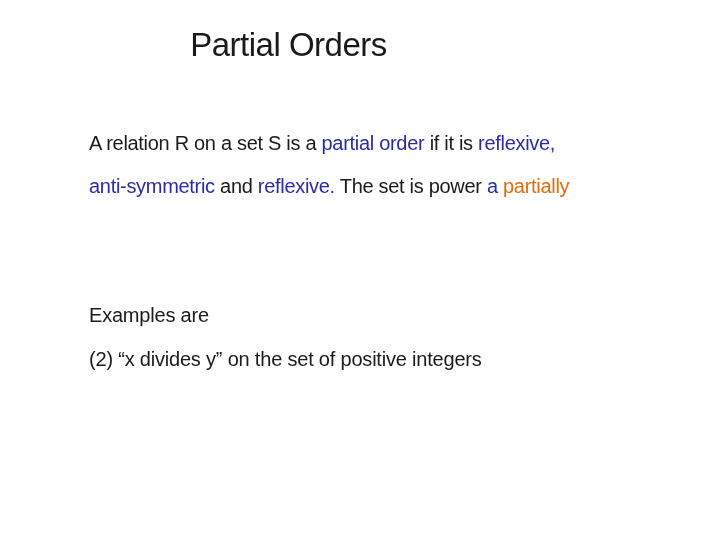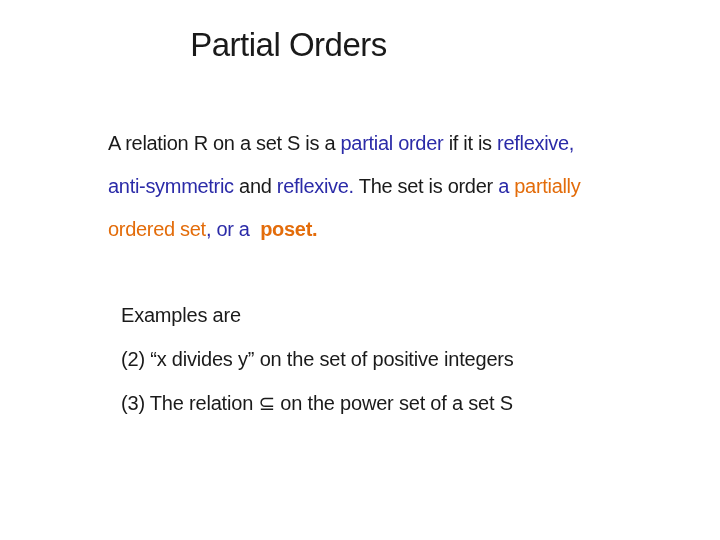--- a/index.html
+++ b/index.html
@@ -19,50 +19,44 @@
     letter-spacing: -0.5px;
     color: var(--text, #1a1a1a);
   }
   .definition {
     position: absolute;
     left: 89px; top: 122px; right: 40px;
     font-size: 20px;
     letter-spacing: -0.3px;
     line-height: 43px;
     white-space: nowrap;
-    margin-left: 19px;
   }
   .examples {
     position: absolute;
     left: 89px; top: 293px; right: 40px;
     font-size: 20px;
     letter-spacing: -0.2px;
     line-height: 44px;
     white-space: nowrap;
-    margin-left: 32px;
   }
   .seg-text   { color: var(--text, #1a1a1a); }
   .seg-blue   { color: var(--blue, #2b2ba8); }
   .seg-orange { color: var(--orange, #e36c0a); text-align: center; }
   .bold       { font-weight: bold; }
 </style>
 </head>
 <body style="--bg: #ffffff; --text: #1a1a1a; --blue: #2b2ba8; --orange: #e36c0a;">
 
 <div class="slide-title">Partial Orders</div>
 
 <div class="definition">
   <div>
     <span class="seg-text">A relation R on a set S is a </span><span class="seg-blue">partial order</span><span class="seg-text"> if it is </span><span class="seg-blue">reflexive,</span>
   </div>
   <div>
-    <span class="seg-blue">anti-symmetric</span><span class="seg-text"> and </span><span class="seg-blue">reflexive.</span><span class="seg-text"> The set is order </span><span class="seg-blue">a </span><span class="seg-orange">partially</span>
-  </div>
-  <div>
-    <span class="seg-orange">ordered set</span><span class="seg-blue">, or a</span><span class="seg-orange bold">&nbsp; poset.</span>
+    <span class="seg-blue">anti-symmetric</span><span class="seg-text"> and </span><span class="seg-blue">reflexive.</span><span class="seg-text"> The set is power </span><span class="seg-blue">a </span><span class="seg-orange">partially</span>
   </div>
 </div>
 
 <div class="examples">
   <div>Examples are</div>
   <div>(2) “x divides y” on the set of positive integers</div>
-  <div>(3) The relation ⊆ on the power set of a set S</div>
 </div>
 
 </body></html>

